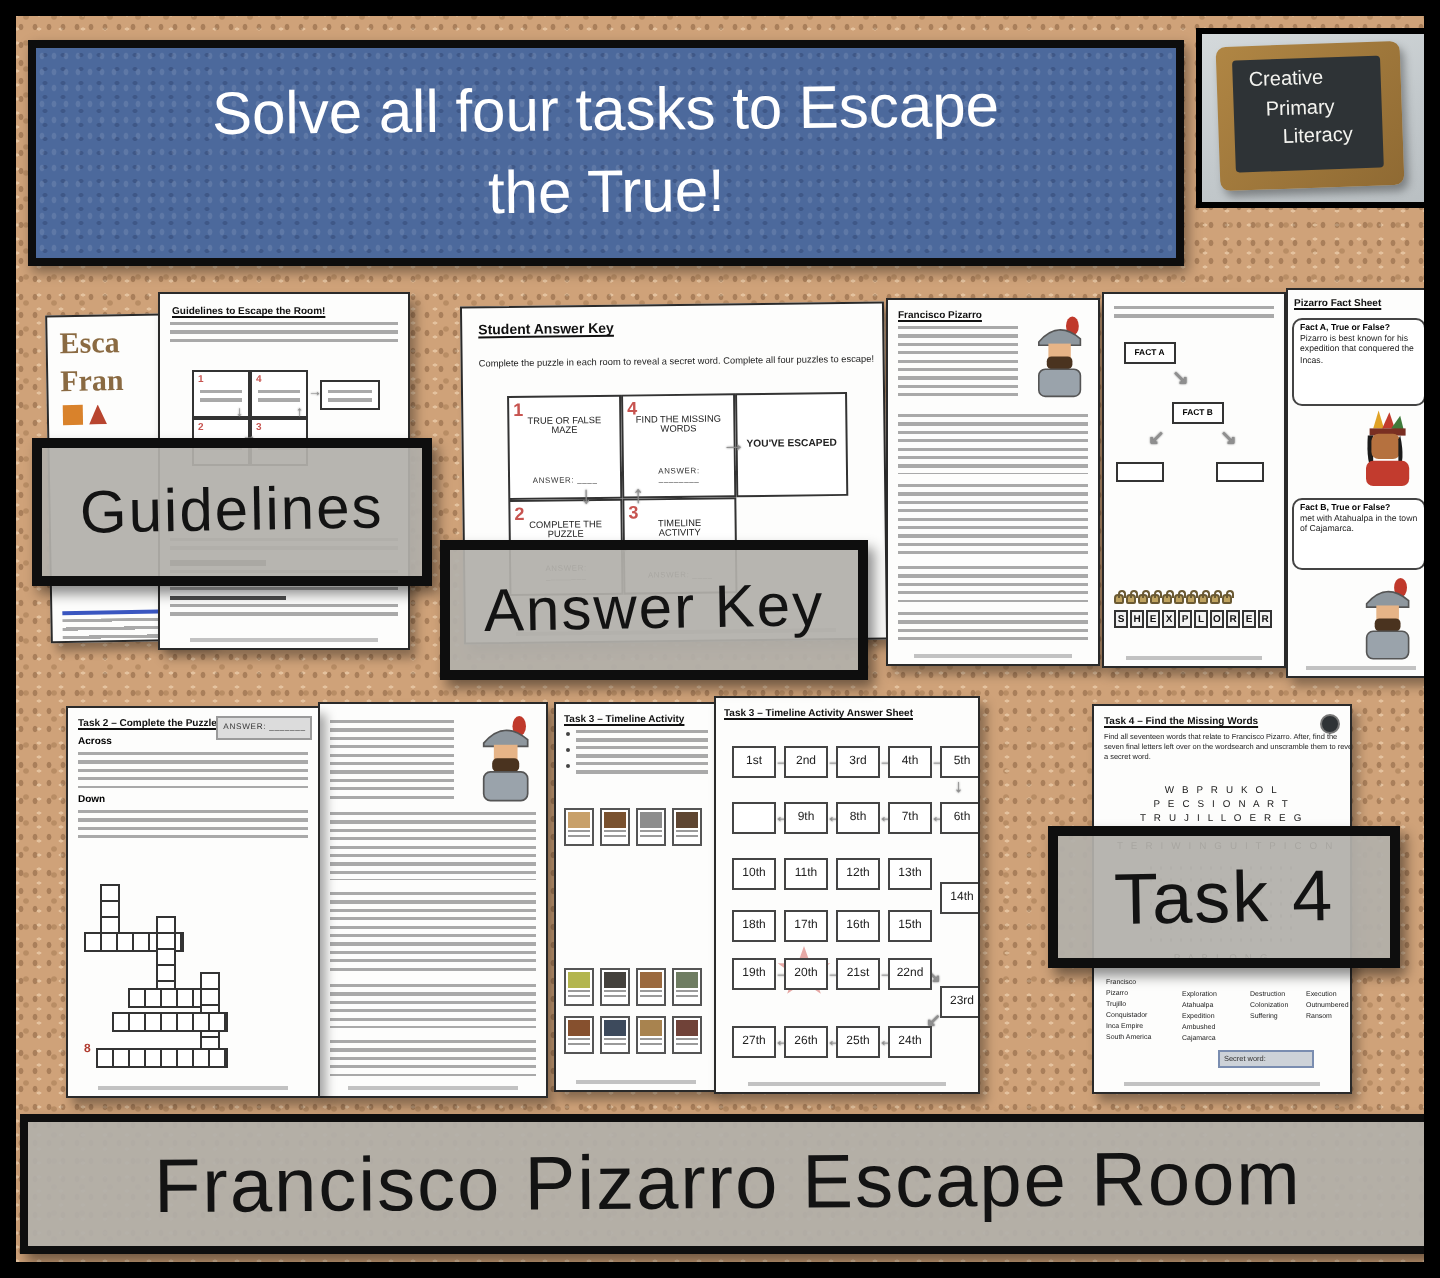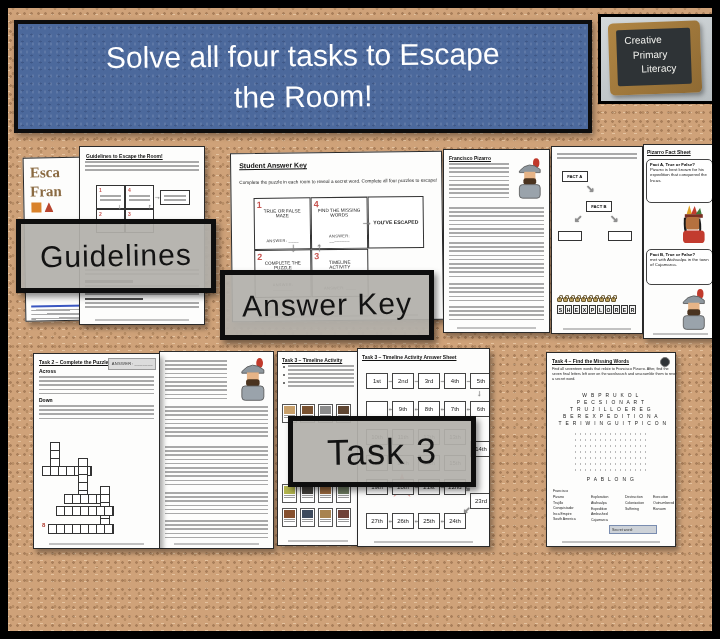--- a/index.html
+++ b/index.html
@@ -106,21 +106,21 @@
   .bullet::before{content:"";position:absolute;left:-5px;top:1px;width:2px;height:2px;background:#444;border-radius:50%;}
   .coverword{font-family:"Liberation Serif",serif;font-weight:bold;color:#8a6a42;font-size:15px;line-height:1.25;margin-left:6px;}
 </style>
 </head>
 <body>
 
 <div id="board">
 
   <div id="titleBanner">
     <div>Solve all four tasks to Escape</div>
-    <div>the Room!</div>
+    <div>the True!</div>
   </div>
 
   <div id="logo">
     <div id="slate">
       <div id="chalk">
         <div>Creative</div>
         <div>Primary</div>
         <div>Literacy</div>
       </div>
     </div>
@@ -502,19 +502,22 @@
         <div>Execution</div>
         <div>Outnumbered</div>
         <div>Ransom</div>
       </div>
     <div class="secret" style="left:62px;top:172px;width:48px;height:9px;">
       <span>Secret word:</span>
     </div>
     <div class="foot"></div>
   </div>
 
-  <div class="banner" style="left:288px;top:416px;width:178px;height:61px;">
-    <span class="lbl" style="font-size:36px;">Task 3</span>
-  </div>
-
+  <div class="banner" style="left:524px;top:413px;width:166px;height:61px;">
+    <span class="lbl" style="font-size:36px;">Task 4</span>
+  </div>
+
+  <div class="banner" id="bottomBanner">
+    <span class="lbl" style="transform:rotate(-0.4deg);">Francisco Pizarro Escape Room</span>
+  </div>
 
   <div id="frame"></div>
 </div>
 
 </body></html>

